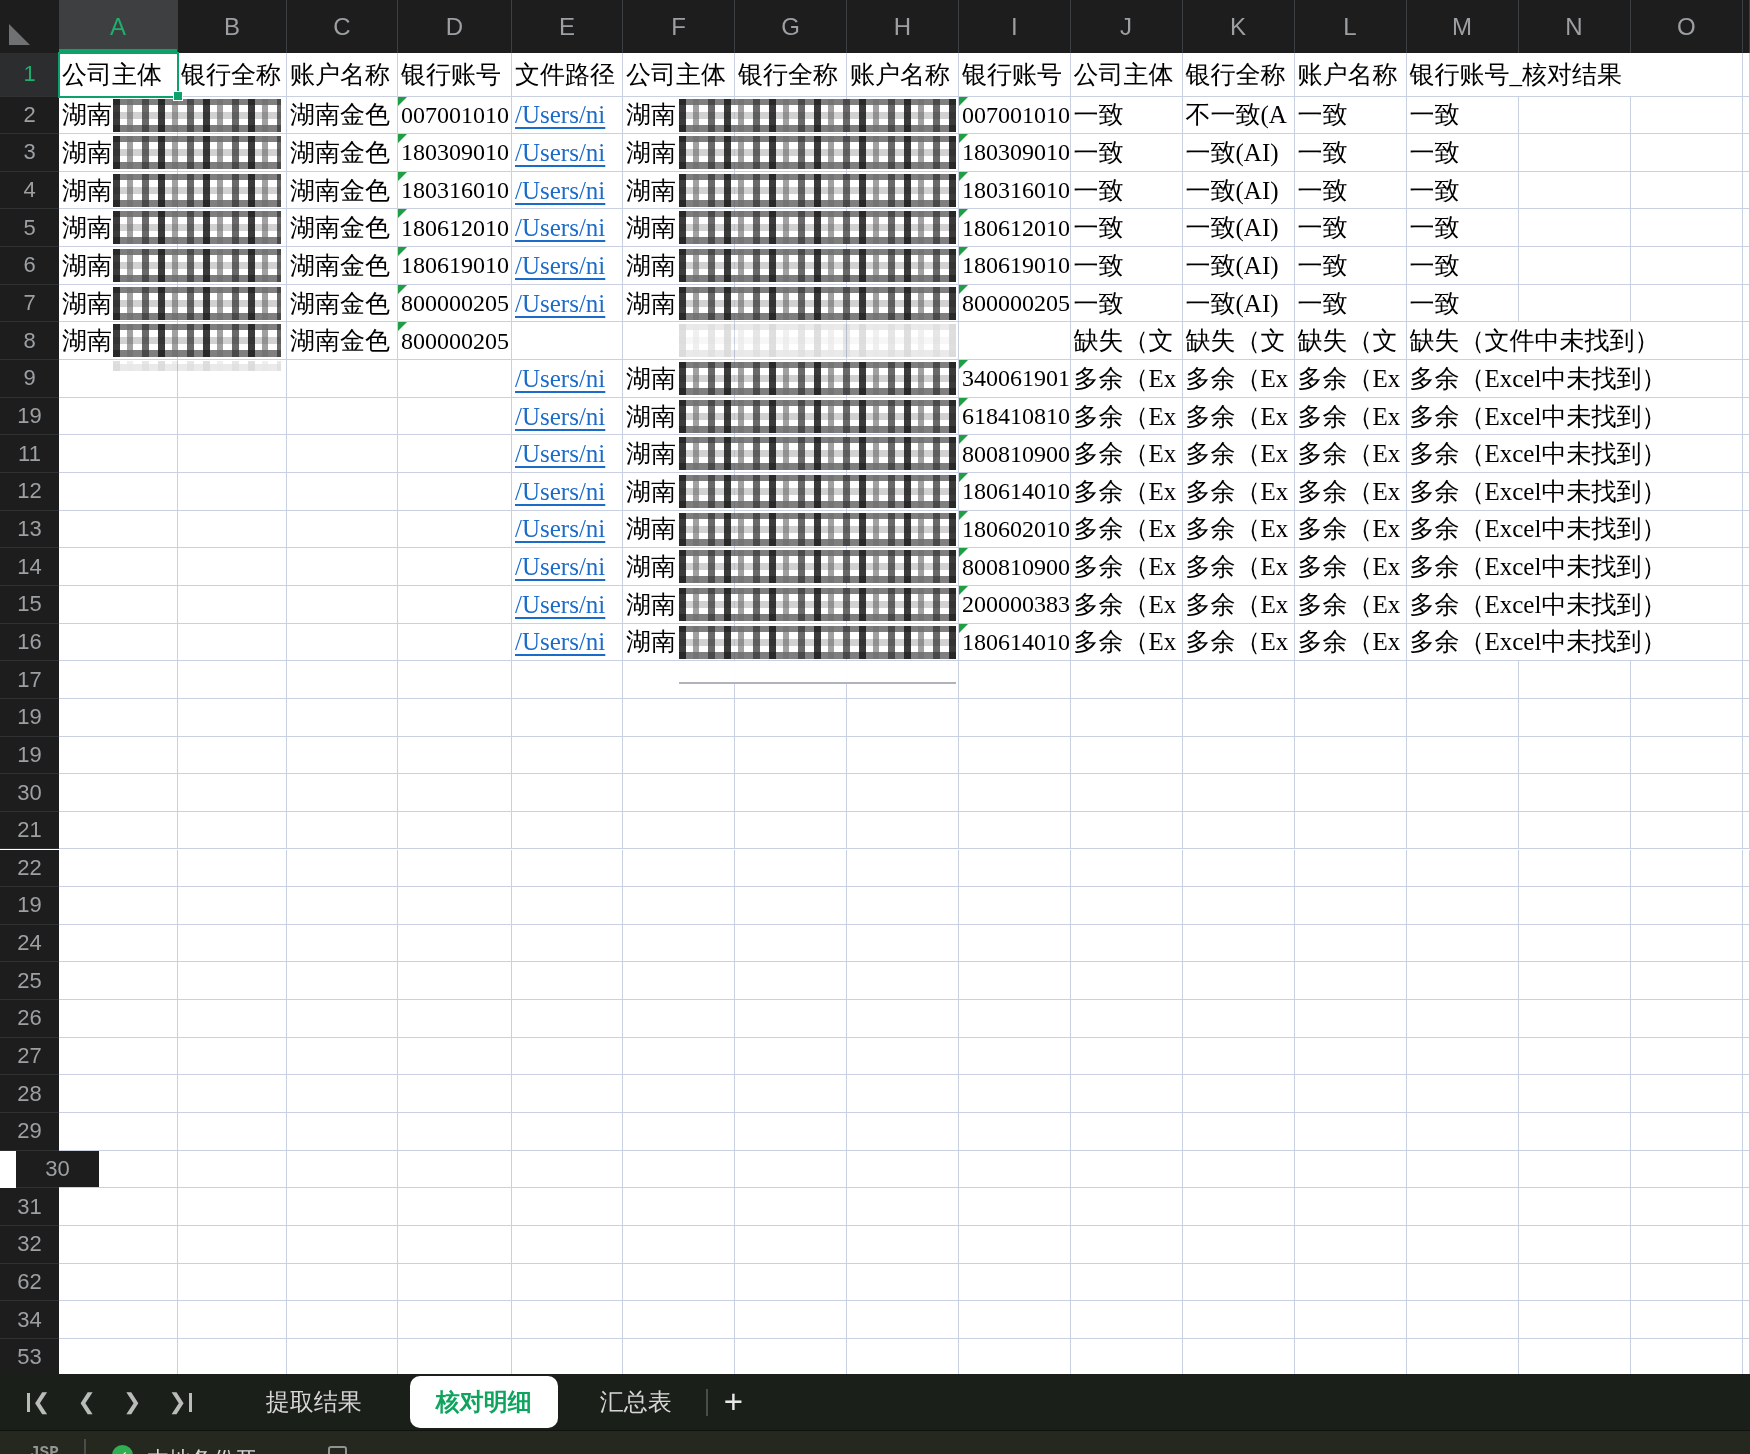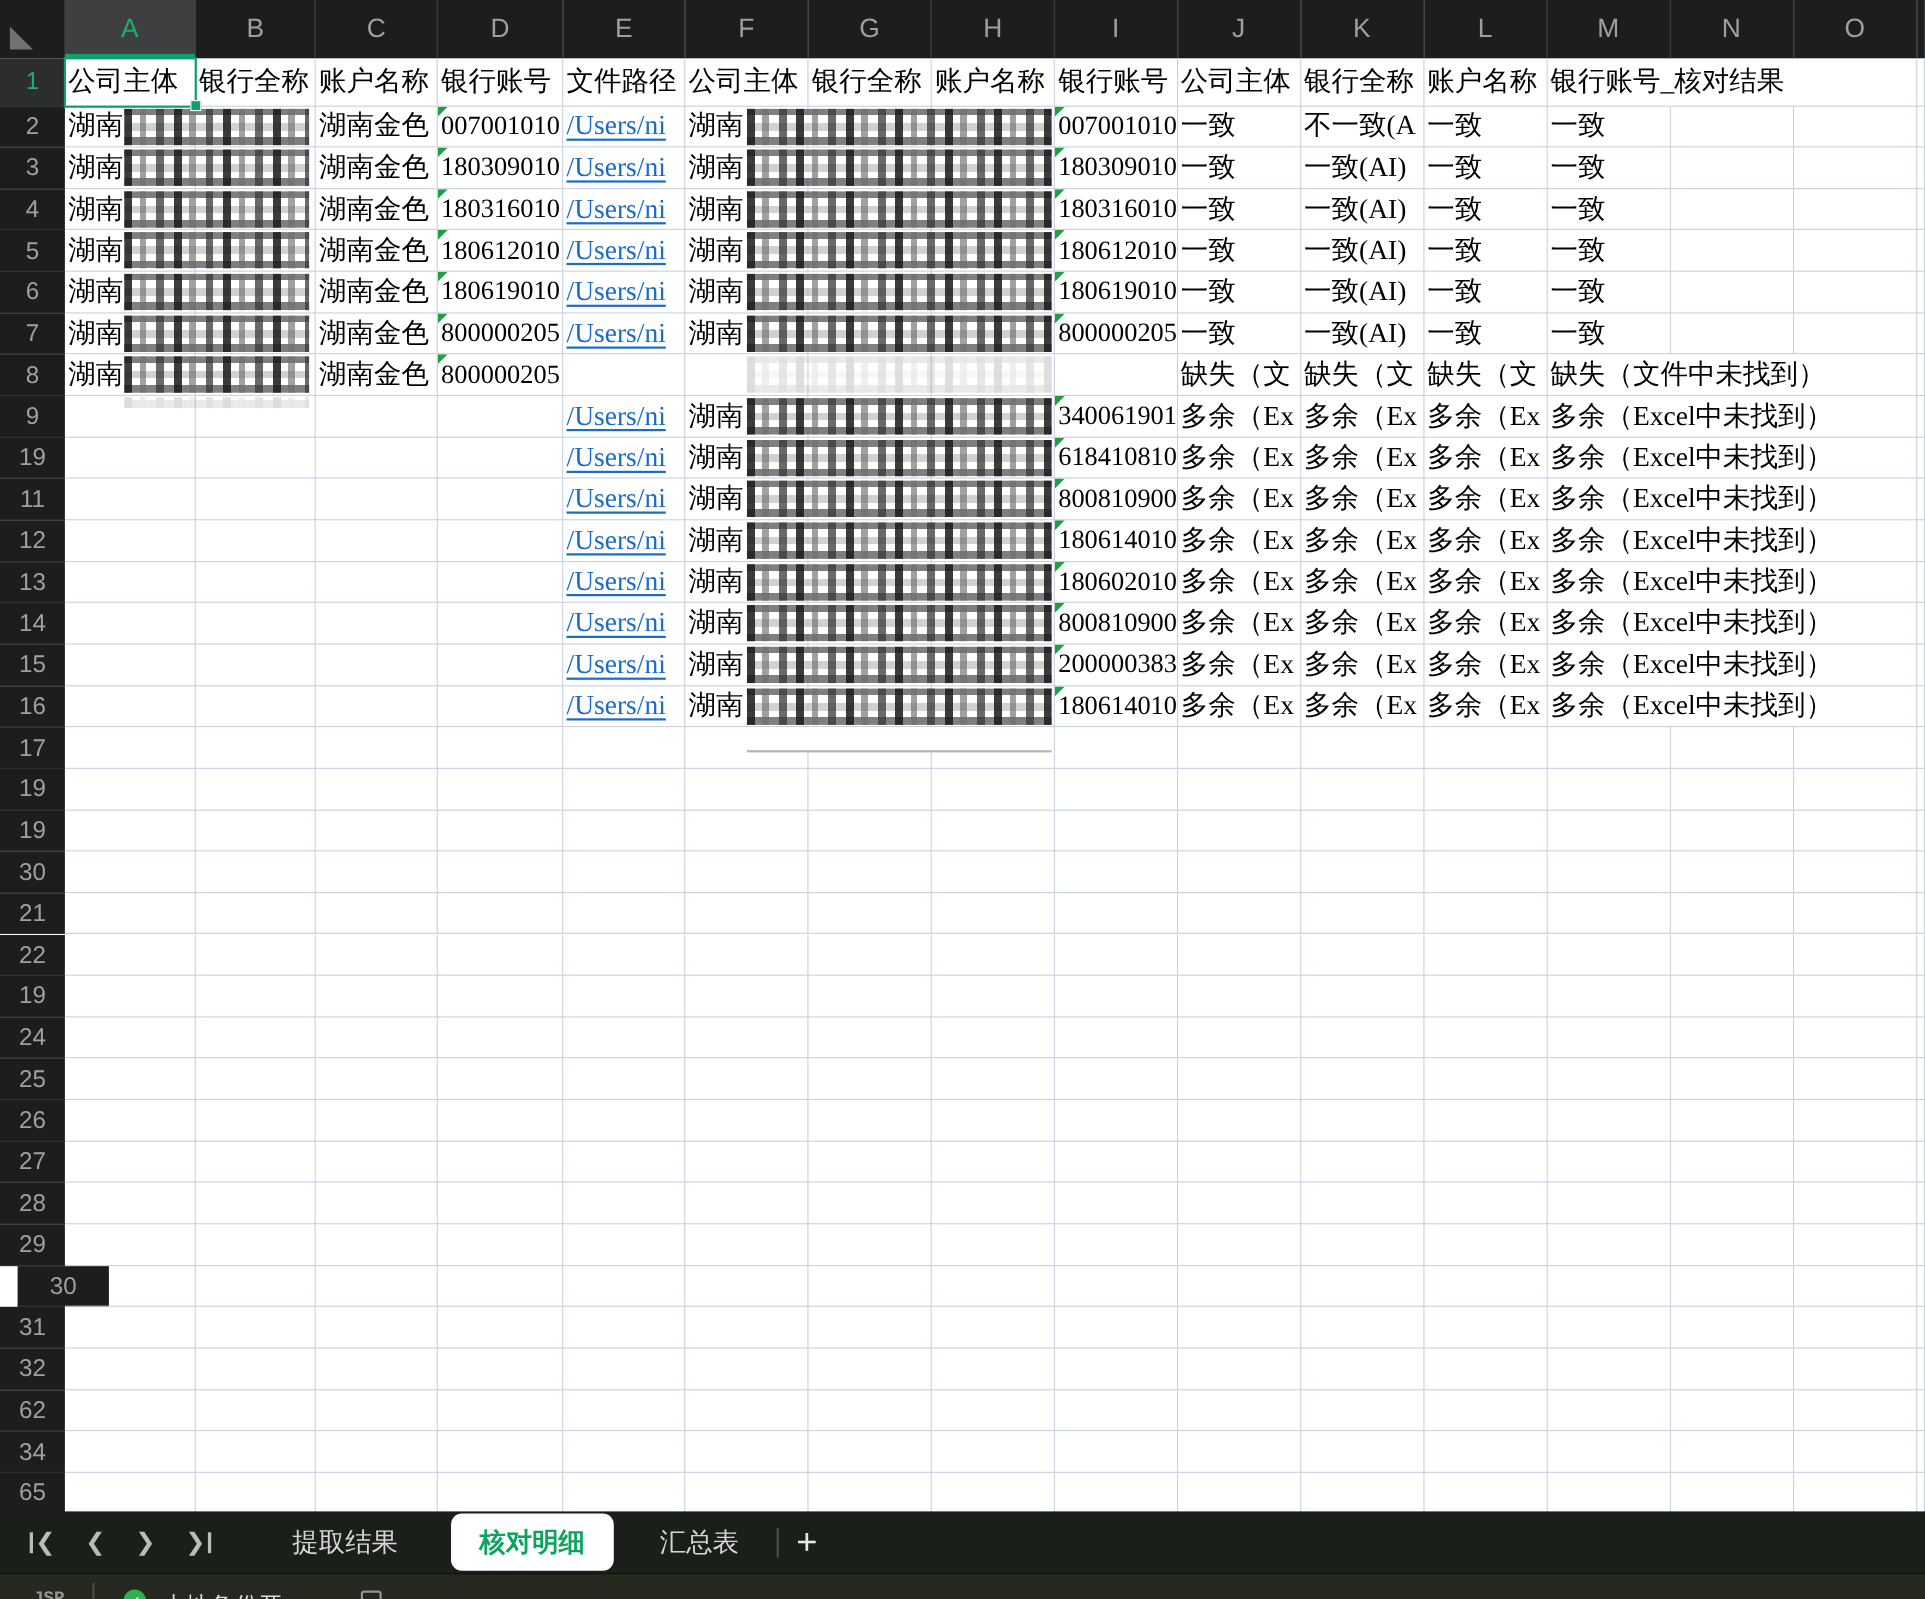--- a/index.html
+++ b/index.html
@@ -124,21 +124,21 @@
     <div class="rownum" style="left: 0px; top: 962.45px; width: 59px; height: 37.65px;">25</div>
     <div class="rownum" style="left: 0px; top: 1000.1px; width: 59px; height: 37.65px;">26</div>
     <div class="rownum" style="left: 0px; top: 1037.75px; width: 59px; height: 37.65px;">27</div>
     <div class="rownum" style="left: 0px; top: 1075.4px; width: 59px; height: 37.65px;">28</div>
     <div class="rownum" style="left: 0px; top: 1113.05px; width: 59px; height: 37.65px;">29</div>
     <div class="rownum" style="left: 16px; top: 1150.7px; width: 83px; height: 37.65px;">30</div>
     <div class="rownum" style="left: 0px; top: 1188.35px; width: 59px; height: 37.65px;">31</div>
     <div class="rownum" style="left: 0px; top: 1226px; width: 59px; height: 37.65px;">32</div>
     <div class="rownum" style="left: 0px; top: 1263.65px; width: 59px; height: 37.65px;">62</div>
     <div class="rownum" style="left: 0px; top: 1301.3px; width: 59px; height: 37.65px;">34</div>
-    <div class="rownum" style="left: 0px; top: 1338.95px; width: 59px; height: 37.65px;">65</div>
+    <div class="rownum" style="left: 0px; top: 1338.95px; width: 59px; height: 37.65px;">53</div>
     <div class="cell r1" style="left: 59px; top: 53px; width: 119px; height: 43.5px;">公司主体</div>
     <div class="cell r1" style="left: 178px; top: 53px; width: 109px; height: 43.5px;">银行全称</div>
     <div class="cell r1" style="left: 287px; top: 53px; width: 111px; height: 43.5px;">账户名称</div>
     <div class="cell r1" style="left: 398px; top: 53px; width: 114px; height: 43.5px;">银行账号</div>
     <div class="cell r1" style="left: 512px; top: 53px; width: 111px; height: 43.5px;">文件路径</div>
     <div class="cell r1" style="left: 623px; top: 53px; width: 112px; height: 43.5px;">公司主体</div>
     <div class="cell r1" style="left: 735px; top: 53px; width: 112px; height: 43.5px;">银行全称</div>
     <div class="cell r1" style="left: 847px; top: 53px; width: 112px; height: 43.5px;">账户名称</div>
     <div class="cell r1" style="left: 959px; top: 53px; width: 111.5px; height: 43.5px;">银行账号</div>
     <div class="cell r1" style="left: 1070.5px; top: 53px; width: 112px; height: 43.5px;">公司主体</div>

